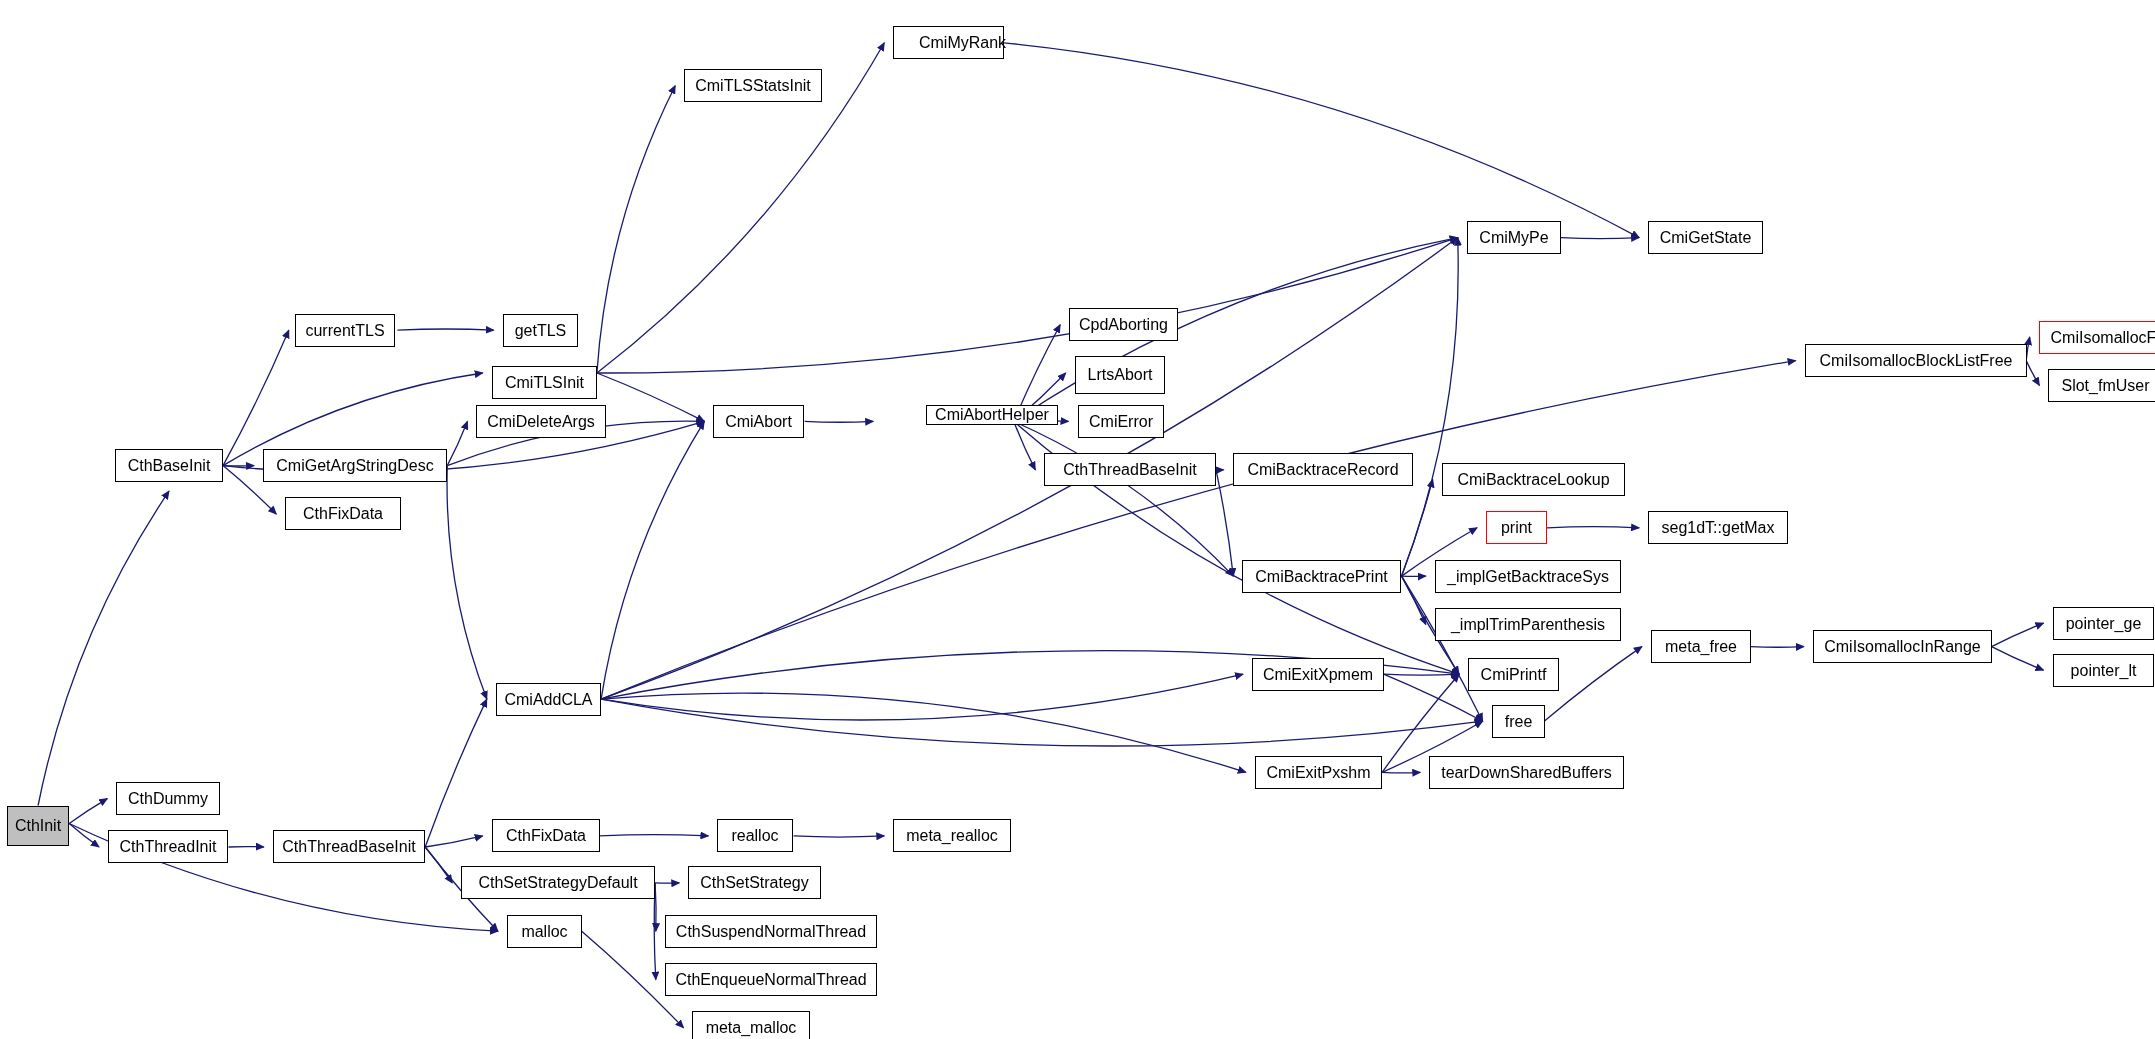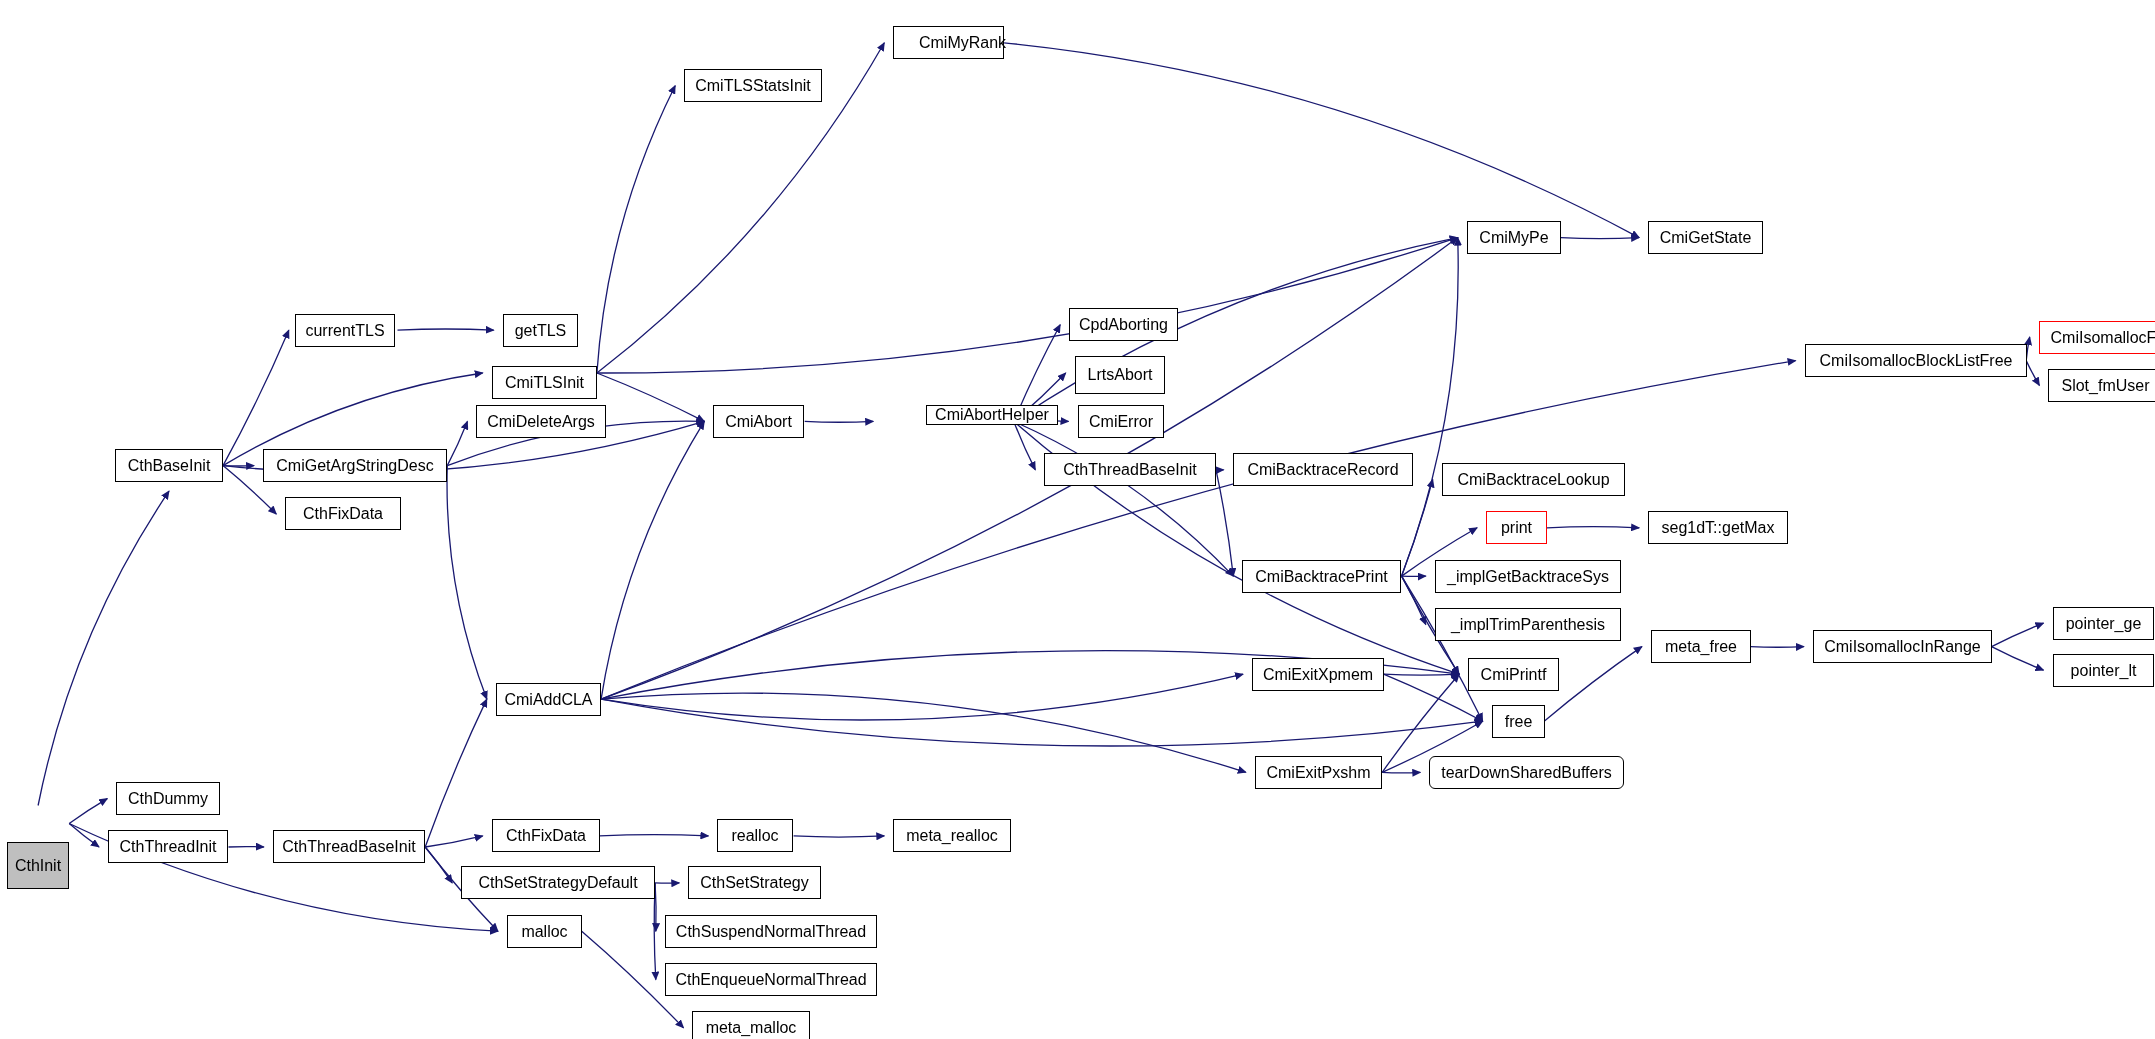--- a/index.html
+++ b/index.html
@@ -132,21 +132,21 @@
         <path d="M1382.2,772.3 Q1433.7,749.3 1482.6,721.2" fill="none" stroke="#191970" stroke-width="1.3" marker-end="url(#arrow)"></path>
         <path d="M1544.2,721.2 Q1591.2,681.5 1641.9,646.6" fill="none" stroke="#191970" stroke-width="1.3" marker-end="url(#arrow)"></path>
         <path d="M1750.6,646.6 Q1777.3,647.9 1803.9,646.6" fill="none" stroke="#191970" stroke-width="1.3" marker-end="url(#arrow)"></path>
         <path d="M1991.6,646.6 Q2017.0,633.6 2043.5,623.1" fill="none" stroke="#191970" stroke-width="1.3" marker-end="url(#arrow)"></path>
         <path d="M1991.6,646.6 Q2017.0,659.7 2043.5,670.1" fill="none" stroke="#191970" stroke-width="1.3" marker-end="url(#arrow)"></path>
         <path d="M2026.2,360.6 Q2027.3,348.8 2029.7,337.1" fill="none" stroke="#191970" stroke-width="1.3" marker-end="url(#arrow)"></path>
         <path d="M2026.2,360.6 Q2032.2,373.4 2039.4,385.5" fill="none" stroke="#191970" stroke-width="1.3" marker-end="url(#arrow)"></path>
       </g>
   </svg>
   <div id="node-layer">
-      <div class="gnode root" style="left: 7px; top: 806px; width: 62px; height: 47px; margin-top: 36px;">
+      <div class="gnode root" style="left: 7px; top: 806px; width: 62px; height: 40px;">
         <span class="lbl">CthInit</span>
       </div>
       <div class="gnode" style="left: 116px; top: 782px; width: 104px; height: 33px;">
         <span class="lbl">CthDummy</span>
       </div>
       <div class="gnode" style="left: 108px; top: 830px; width: 120px; height: 33px;">
         <span class="lbl">CthThreadInit</span>
       </div>
       <div class="gnode" style="left: 273px; top: 830px; width: 152px; height: 33px;">
         <span class="lbl">CthThreadBaseInit</span>
@@ -252,21 +252,21 @@
       </div>
       <div class="gnode" style="left: 496px; top: 683px; width: 105px; height: 33px;">
         <span class="lbl">CmiAddCLA</span>
       </div>
       <div class="gnode" style="left: 1252px; top: 658px; width: 132px; height: 33px;">
         <span class="lbl">CmiExitXpmem</span>
       </div>
       <div class="gnode" style="left: 1255px; top: 756px; width: 127px; height: 33px;">
         <span class="lbl">CmiExitPxshm</span>
       </div>
-      <div class="gnode" style="left: 1429px; top: 756px; width: 195px; height: 33px; border-radius: 6px;">
+      <div class="gnode" style="left: 1429px; top: 756px; width: 195px; height: 33px;">
         <span class="lbl">tearDownSharedBuffers</span>
       </div>
       <div class="gnode" style="left: 1468px; top: 658px; width: 91px; height: 33px;">
         <span class="lbl">CmiPrintf</span>
       </div>
       <div class="gnode" style="left: 1492px; top: 705px; width: 53px; height: 33px;">
         <span class="lbl">free</span>
       </div>
       <div class="gnode" style="left: 1651px; top: 630px; width: 100px; height: 33px;">
         <span class="lbl">meta_free</span>

